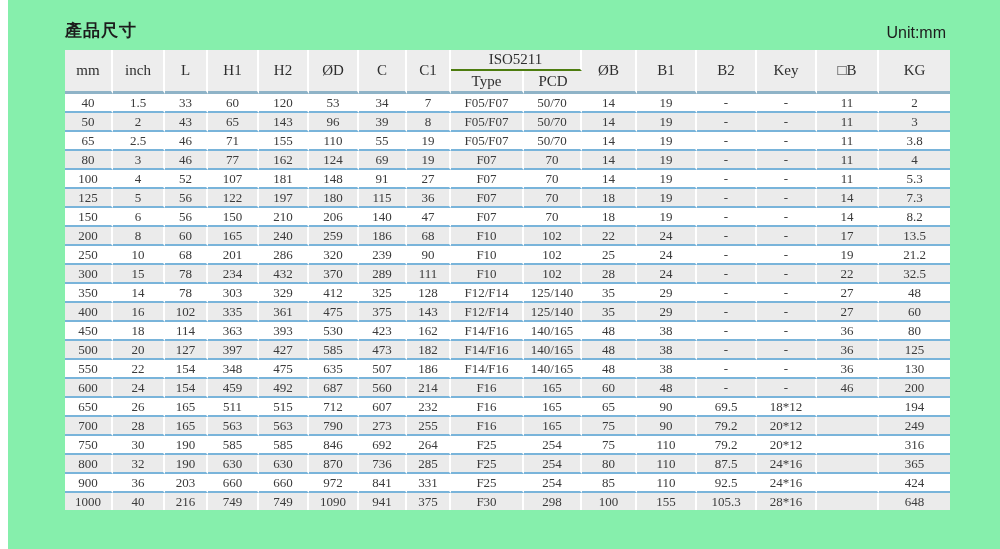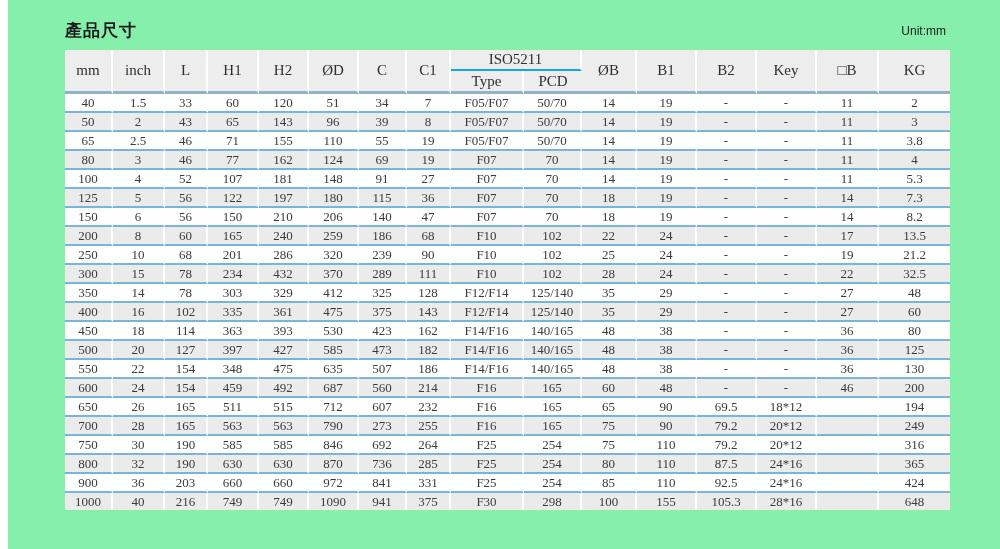--- a/index.html
+++ b/index.html
@@ -19,21 +19,21 @@
     top: 19px;
     font-size: 17px;
     font-weight: bold;
     color: #1c1c1c;
     letter-spacing: 1px;
   }
   .unit {
     position: absolute;
     top: 24px;
     right: 62px;
-    font-size: 12px;
+    font-size: 16px;
     color: #1c1c1c;
   }
   table.spec {
     position: absolute;
     left: 57px;
     top: 50px;
     width: 885px;
     border-collapse: separate;
     border-spacing: 0;
     table-layout: fixed;
@@ -46,21 +46,21 @@
     color: #2e2e2e;
     text-align: center;
     vertical-align: middle;
     height: 20px;
     padding: 0;
     border-right: 2px solid #ffffff;
     border-bottom: 3px solid #8fb3c7;
   }
   thead th:last-child { border-right: none; }
   thead th.iso-group {
-    border-bottom: 2px solid #0ea5e9;
+    border-bottom: 2px solid #4d7c0f;
     height: 19px;
   }
   tbody td {
     font-size: 13px;
     color: #3a3a3a;
     text-align: center;
     vertical-align: middle;
     height: 17px;
     padding: 0;
     border-right: 2px solid #ffffff;
@@ -122,21 +122,21 @@
         <th>PCD</th>
       </tr>
     </thead>
     <tbody>
         <tr>
           <td>40</td>
           <td>1.5</td>
           <td>33</td>
           <td>60</td>
           <td>120</td>
-          <td>51</td>
+          <td>53</td>
           <td>34</td>
           <td>7</td>
           <td>F05/F07</td>
           <td>50/70</td>
           <td>14</td>
           <td>19</td>
           <td>-</td>
           <td>-</td>
           <td>11</td>
           <td>2</td>

